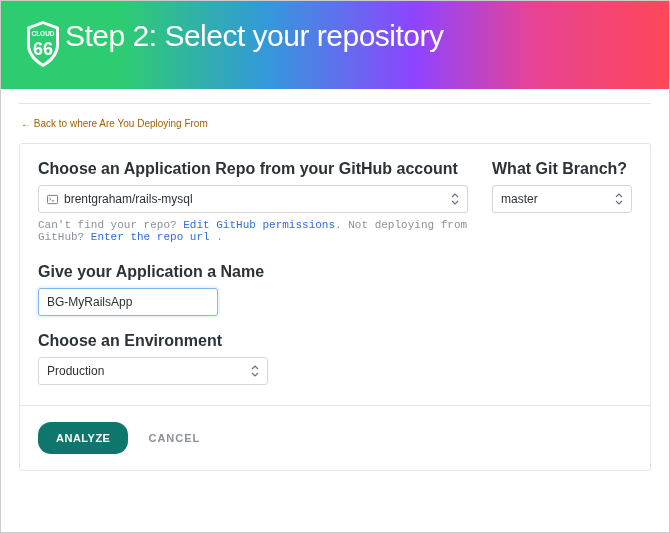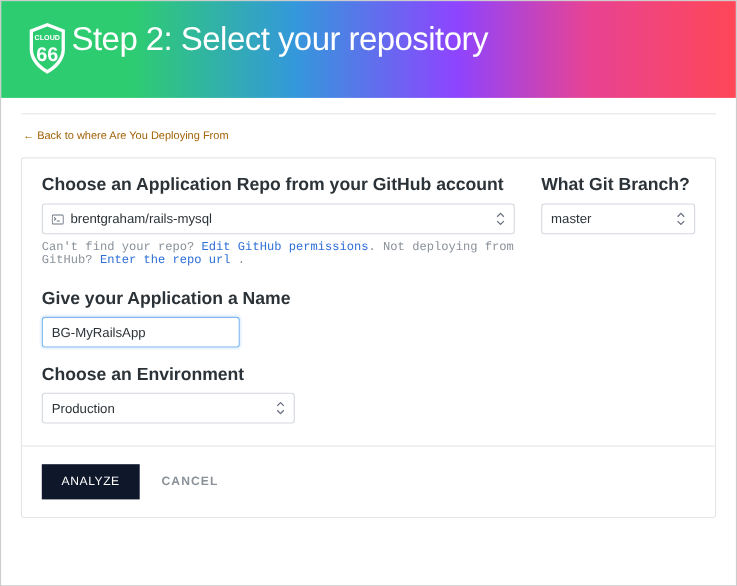--- a/index.html
+++ b/index.html
@@ -130,27 +130,27 @@
     .group {
       margin-bottom: 16px;
     }
     .panel-footer {
       padding: 16px 18px;
       display: flex;
       align-items: center;
       gap: 20px;
     }
     .btn-primary {
-      background: #0f172a;
+      background: #0f766e;
       color: #fff;
       border: none;
-      border-radius: 0;
+      border-radius: 13px;
       padding: 10px 18px;
       font-size: 11px;
-      font-weight: 400;
+      font-weight: 700;
       letter-spacing: 0.5px;
       cursor: pointer;
     }
     .btn-cancel {
       background: none;
       border: none;
       color: #8a9199;
       font-size: 11px;
       font-weight: 600;
       letter-spacing: 1px;

